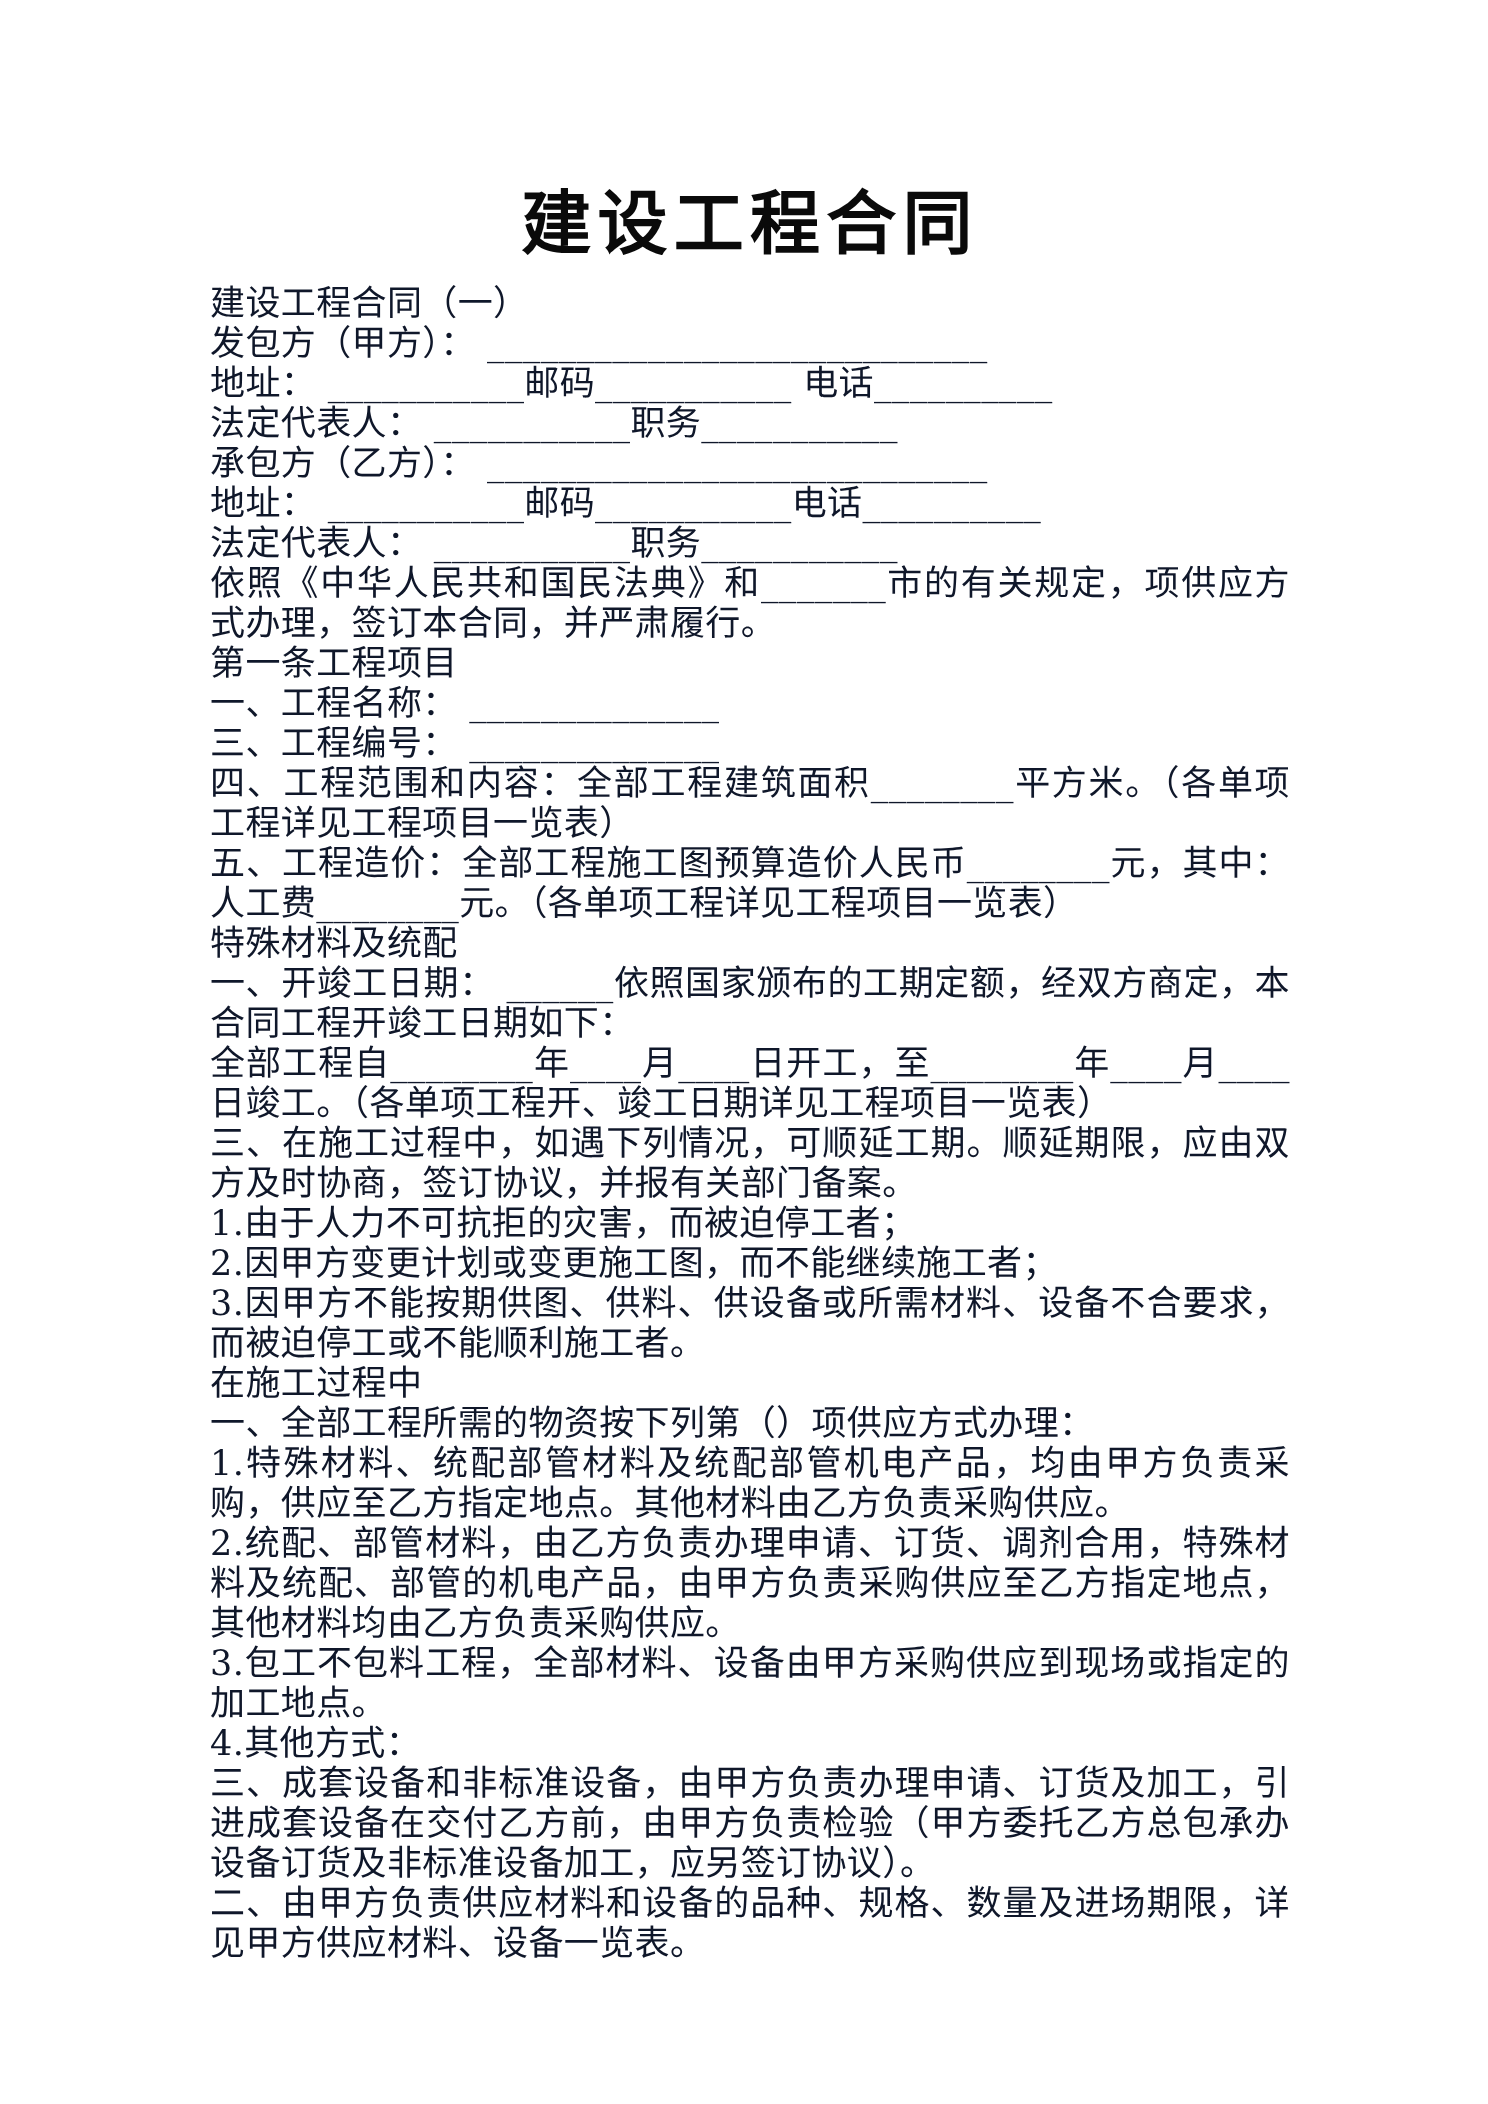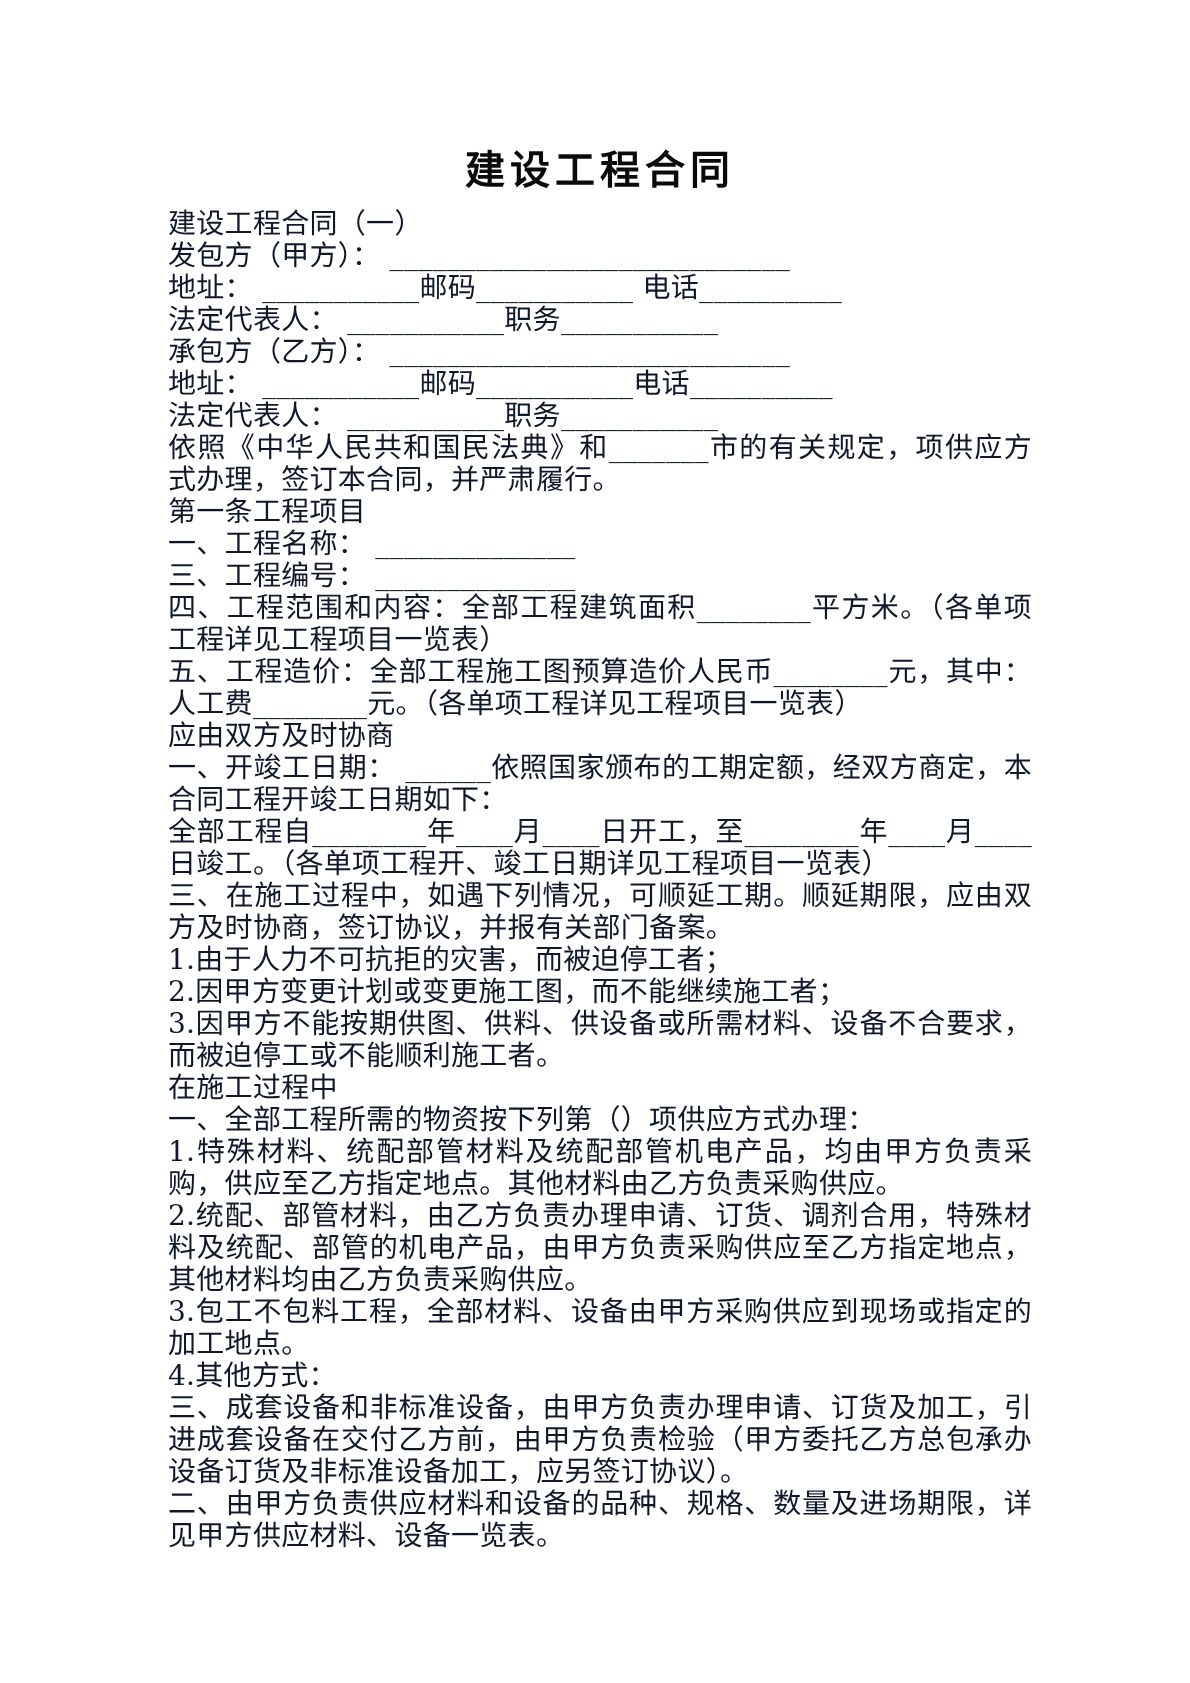--- a/index.html
+++ b/index.html
@@ -16,21 +16,21 @@
   }
   .page {
     box-sizing: border-box;
     width: 1190px;
     height: 1683px;
     padding: 146px 158px 40px 168px;
     background: #ffffff;
   }
   .doc-title {
     margin: 0 0 14px 0;
-    font-size: 40px;
+    font-size: 56px;
     font-weight: bold;
     line-height: 1.2;
     text-align: center;
     letter-spacing: 5px;
     color: #0a0a0a;
     font-family: "DejaVu Serif", "Liberation Serif", serif;
   }
   .doc-body p {
     margin: 0;
     font-size: 28px;
@@ -53,21 +53,21 @@
       <p>法定代表人： ___________职务___________</p>
       <p>承包方（乙方）： ____________________________</p>
       <p>地址： ___________邮码___________电话__________</p>
       <p>法定代表人： ___________职务___________</p>
       <p>依照《中华人民共和国民法典》和_______市的有关规定，项供应方式办理，签订本合同，并严肃履行。</p>
       <p>第一条工程项目</p>
       <p>一、工程名称： ______________</p>
       <p>三、工程编号： ______________</p>
       <p>四、工程范围和内容：全部工程建筑面积________平方米。（各单项工程详见工程项目一览表）</p>
       <p>五、工程造价：全部工程施工图预算造价人民币________元，其中：人工费________元。（各单项工程详见工程项目一览表）</p>
-      <p>应由双方及时协商</p>
+      <p>特殊材料及统配</p>
       <p>一、开竣工日期： ______依照国家颁布的工期定额，经双方商定，本合同工程开竣工日期如下：</p>
       <p>全部工程自________年____月____日开工，至________年____月____日竣工。（各单项工程开、竣工日期详见工程项目一览表）</p>
       <p>三、在施工过程中，如遇下列情况，可顺延工期。顺延期限，应由双方及时协商，签订协议，并报有关部门备案。</p>
       <p>1.由于人力不可抗拒的灾害，而被迫停工者；</p>
       <p>2.因甲方变更计划或变更施工图，而不能继续施工者；</p>
       <p>3.因甲方不能按期供图、供料、供设备或所需材料、设备不合要求，而被迫停工或不能顺利施工者。</p>
       <p>在施工过程中</p>
       <p>一、全部工程所需的物资按下列第（）项供应方式办理：</p>
       <p>1.特殊材料、统配部管材料及统配部管机电产品，均由甲方负责采购，供应至乙方指定地点。其他材料由乙方负责采购供应。</p>
       <p>2.统配、部管材料，由乙方负责办理申请、订货、调剂合用，特殊材料及统配、部管的机电产品，由甲方负责采购供应至乙方指定地点，其他材料均由乙方负责采购供应。</p>

